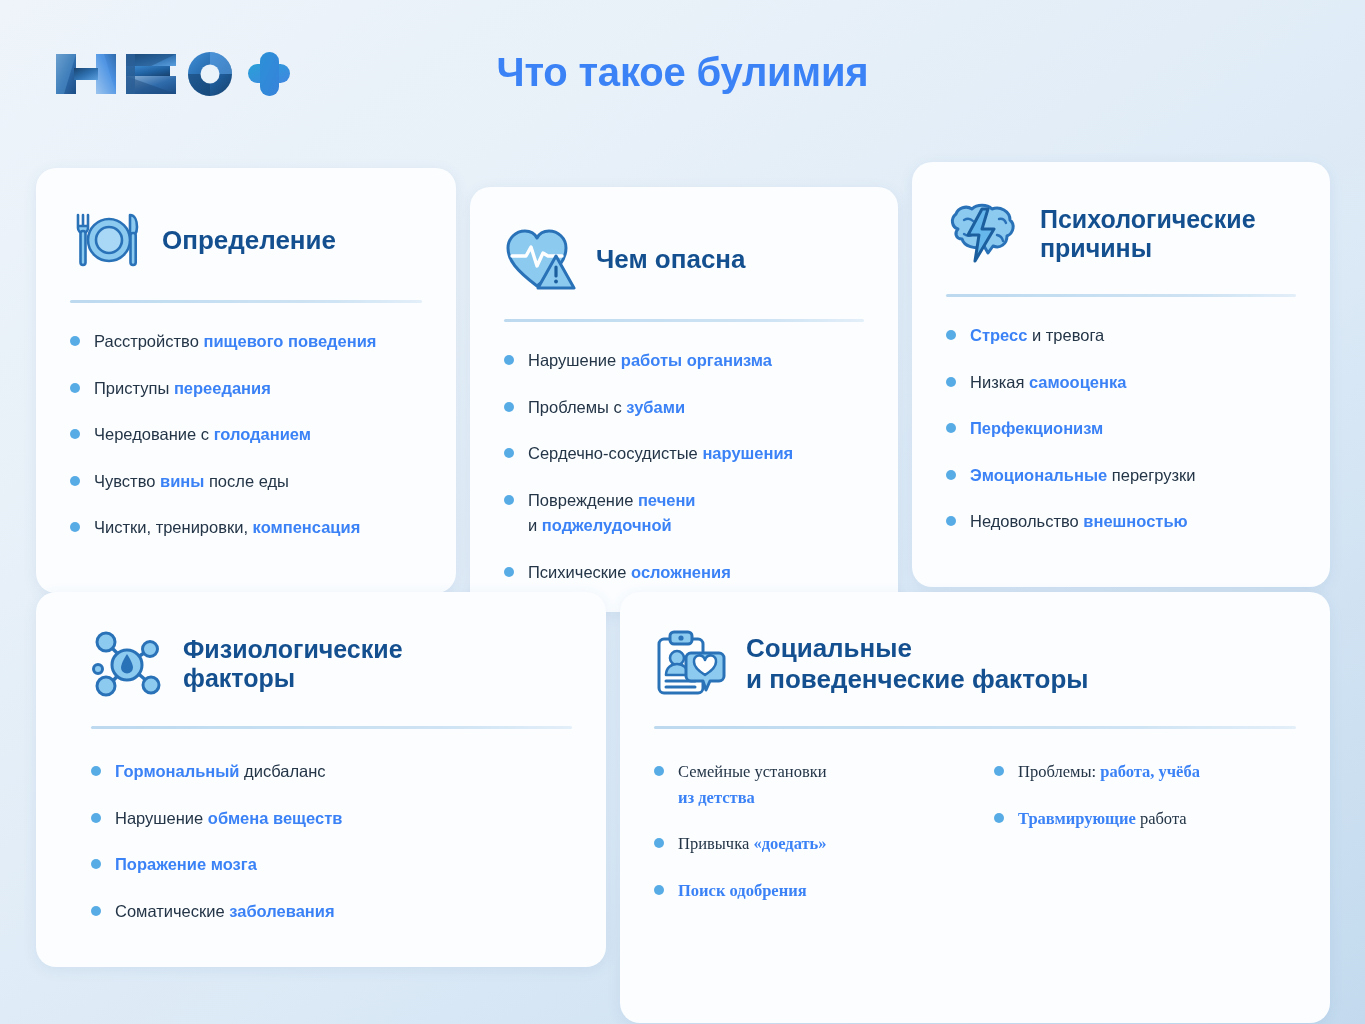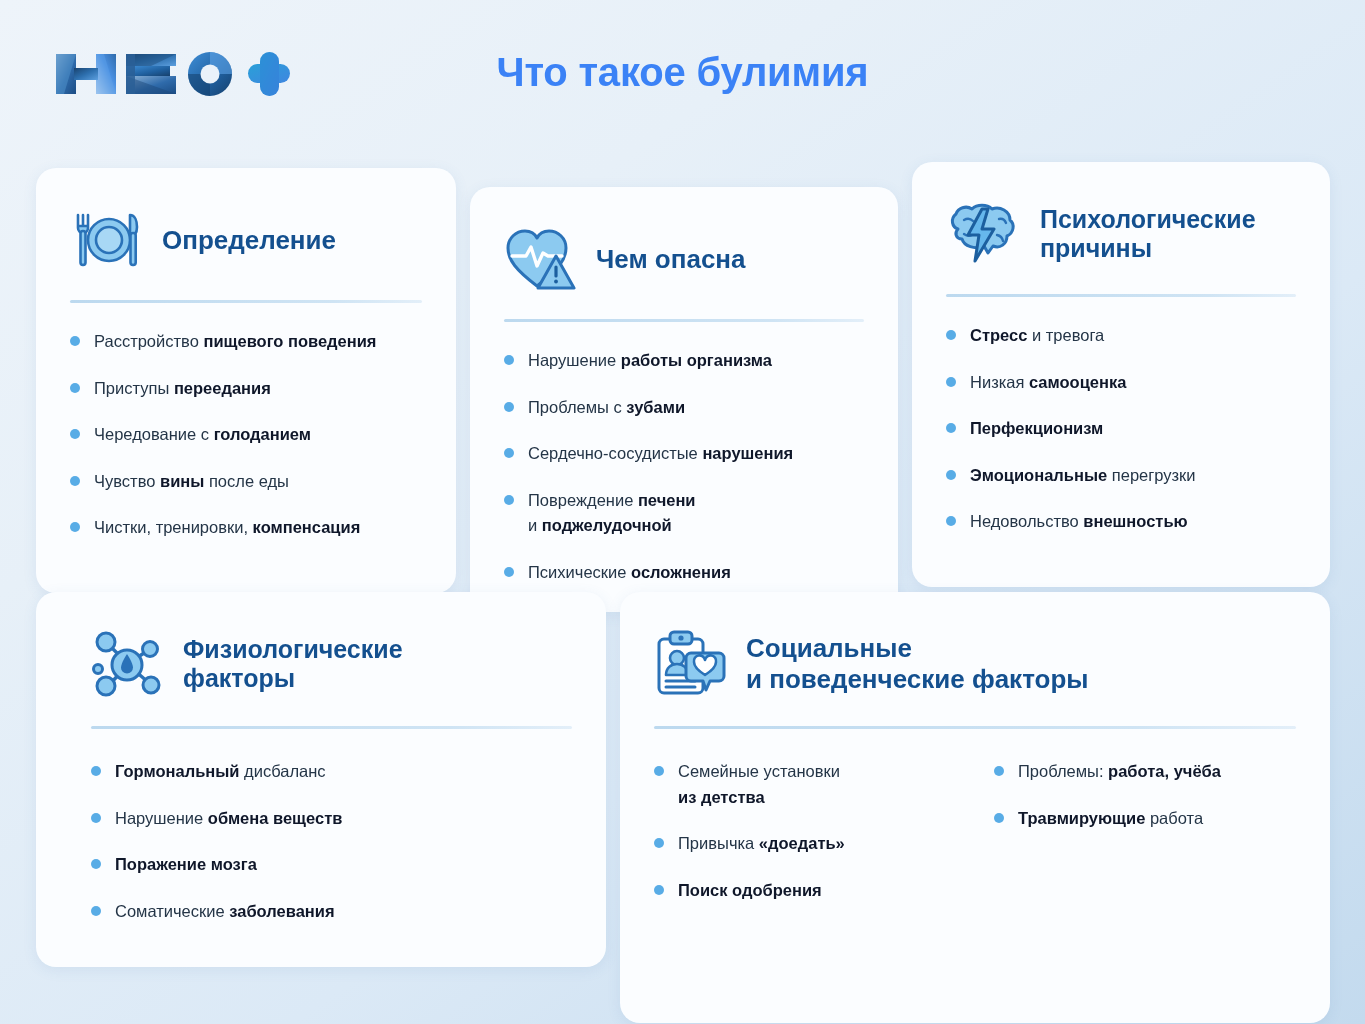--- a/index.html
+++ b/index.html
@@ -48,25 +48,25 @@
   .c4 .divider,.c5 .divider{margin-top:26px;}
 
   .bullets{padding:26px 30px 0 34px;}
   .c4 .bullets,.c5 .bullets{padding-top:30px;}
   .bullet{display:flex;align-items:flex-start;margin-bottom:21px;}
   .dot{
     flex:0 0 auto;width:10px;height:10px;border-radius:50%;
     background:#58ace6;margin-top:7px;margin-right:14px;
   }
   .btext{font-size:16.5px;color:#243547;line-height:1.55;}
-  .btext b{font-weight:bold;color:#0f172a;}
+  .btext b{font-weight:bold;color:#3b82f6;}
 
   .cols{display:flex;gap:34px;padding:30px 30px 0 34px;}
   .col{flex:1 1 0;}
-  .col .bullet{margin-bottom:21px;}
+  .col .bullet{margin-bottom:21px;font-family:Liberation Serif, serif;}
 
   svg{display:block;overflow:visible;}
 </style>
 </head>
 <body>
 
 <div class="page">
 
   <div class="header">
 

